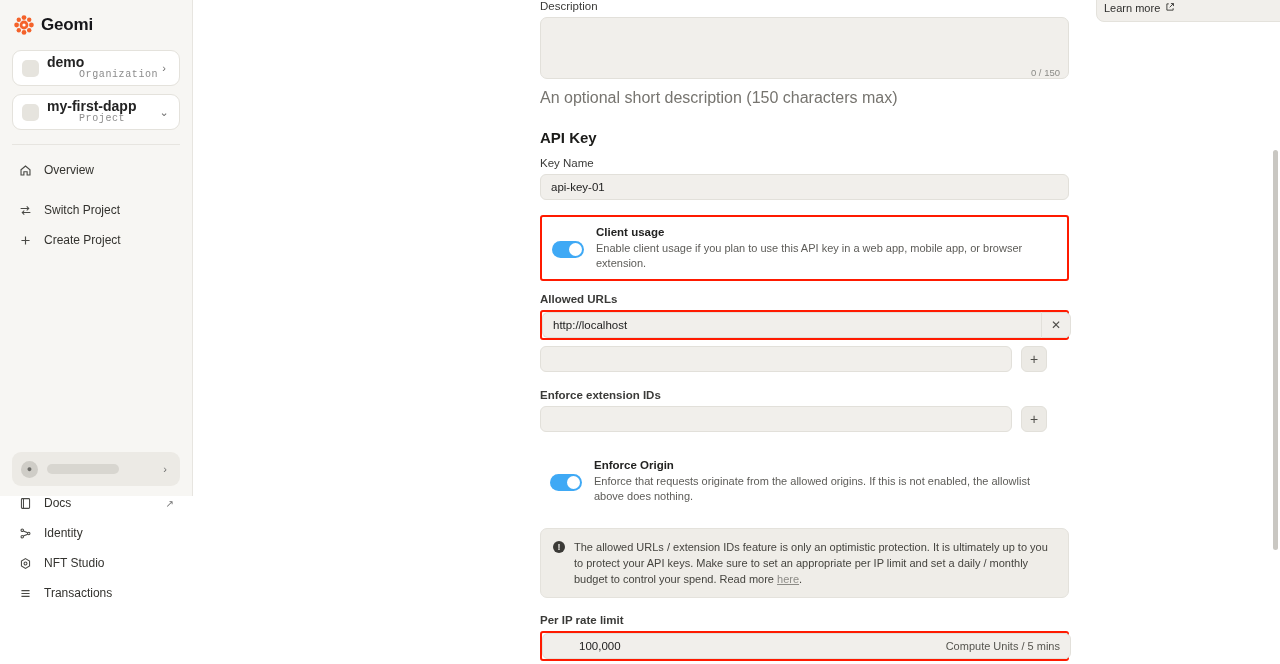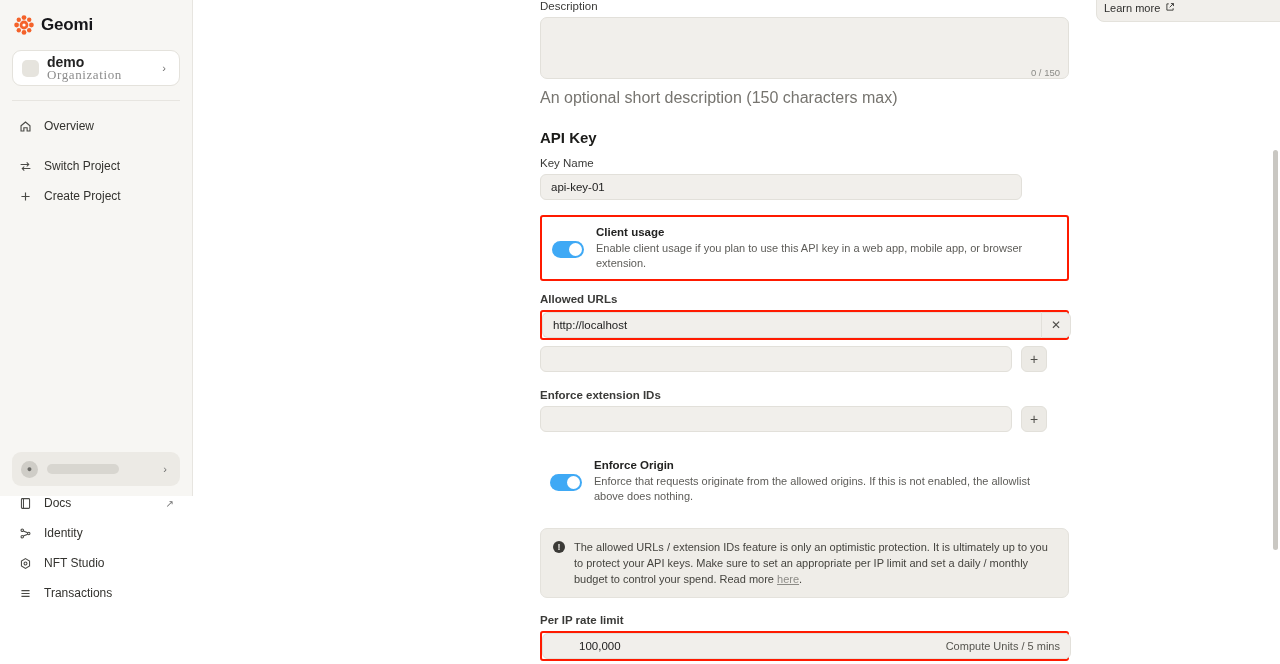--- a/index.html
+++ b/index.html
@@ -32,21 +32,21 @@
     border-radius: 9px;
     display: flex; align-items: center;
     padding: 0 9px;
     gap: 8px;
     cursor: pointer;
   }
   .selector.second { margin-top: 8px; }
   .sel-avatar { width: 17px; height: 17px; border-radius: 5px; background: #e6e4de; flex: 0 0 17px; }
   .sel-text { flex: 1; min-width: 0; }
   .sel-title { font-size: 14px; font-weight: bold; color: #232323; line-height: 13px; }
-  .sel-sub { font-size: 13px; color: #8c8c8c; letter-spacing: 0.6px; line-height: 11px; font-family: Liberation Serif, serif; }
+  .sel-sub { font-size: 10px; color: #8c8c8c; letter-spacing: 0.6px; line-height: 11px; font-family: Liberation Mono, monospace; margin-left: 32px; }
   .chev { width: 12px; color: #6f6f6f; font-size: 11px; text-align: center; }
 
   .divider { height: 1px; background: #e7e5e0; margin: 14px 12px 0 12px; }
 
   .nav { padding-top: 10px; }
   .nav-item {
     display: flex; align-items: center; gap: 11px;
     height: 30px; margin: 0 10px; padding: 0 8px;
     border-radius: 7px; cursor: pointer;
     font-size: 12px; color: #33322e;
@@ -90,21 +90,21 @@
     background: #f1efeb; border: 1px solid #e2e0da; border-radius: 7px;
     resize: none; font-family: "Liberation Sans", sans-serif; font-size: 11.5px;
     padding: 8px 10px; color: #1c1c1c; outline: none;
   }
   .char-count { position: absolute; right: 9px; bottom: 5px; font-size: 9.5px; color: #8b8b87; }
   .help { font-size: 16px; color: #76746f; margin-top: 6px; }
 
   .section-title { font-size: 15px; font-weight: bold; margin-top: 22px; color: #1b1b19; }
 
   .input {
-    width: 482px; height: 26px;
+    width: 529px; height: 26px;
     background: #f1efeb; border: 1px solid #e2e0da; border-radius: 6px;
     font-family: "Liberation Sans", sans-serif; font-size: 11.5px;
     padding: 0 10px; color: #1c1c1c; outline: none;
   }
 
   .hl { border: 2.5px solid #ff1a00; border-radius: 3px; }
 
   
   .toggle-row { display: flex; align-items: center; gap: 12px; padding: 8px 10px; }
   .toggle {
@@ -196,20 +196,28 @@
 
     <div class="selector">
       <span class="sel-avatar"></span>
       <span class="sel-text">
         <span class="sel-title" style="display:block">demo</span>
         <span class="sel-sub" style="display:block">Organization</span>
       </span>
       <span class="chev">›</span>
     </div>
 
+    <div class="selector second">
+      <span class="sel-avatar"></span>
+      <span class="sel-text">
+        <span class="sel-title" style="display:block">my-first-dapp</span>
+        <span class="sel-sub" style="display:block">Project</span>
+      </span>
+      <span class="chev">⌄</span>
+    </div>
 
     <div class="divider"></div>
 
     <div class="nav">
       <div class="nav-item">
         <span class="nav-ico">
           <svg width="13" height="13" viewBox="0 0 16 16" fill="none" stroke="#4a4a46" stroke-width="1.4">
             <path d="M2.5 7L8 2.5 13.5 7v6.5h-3.5v-4h-4v4H2.5z"></path>
           </svg>
         </span>

